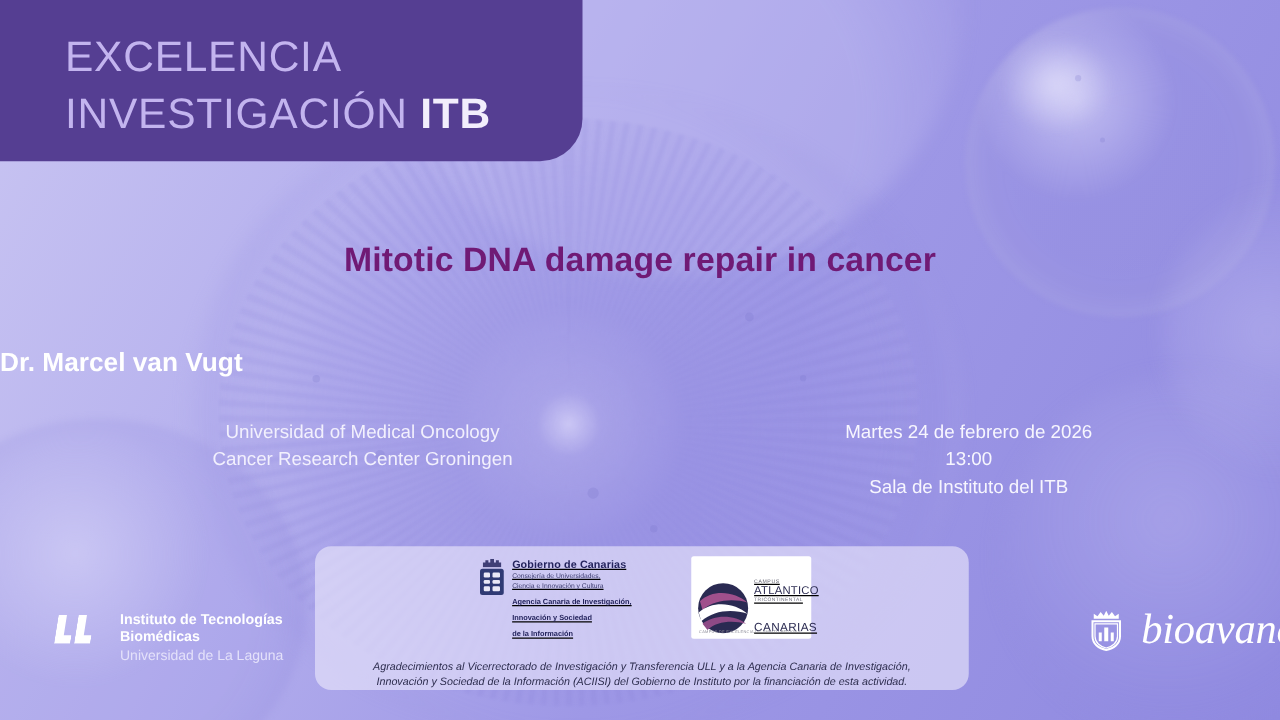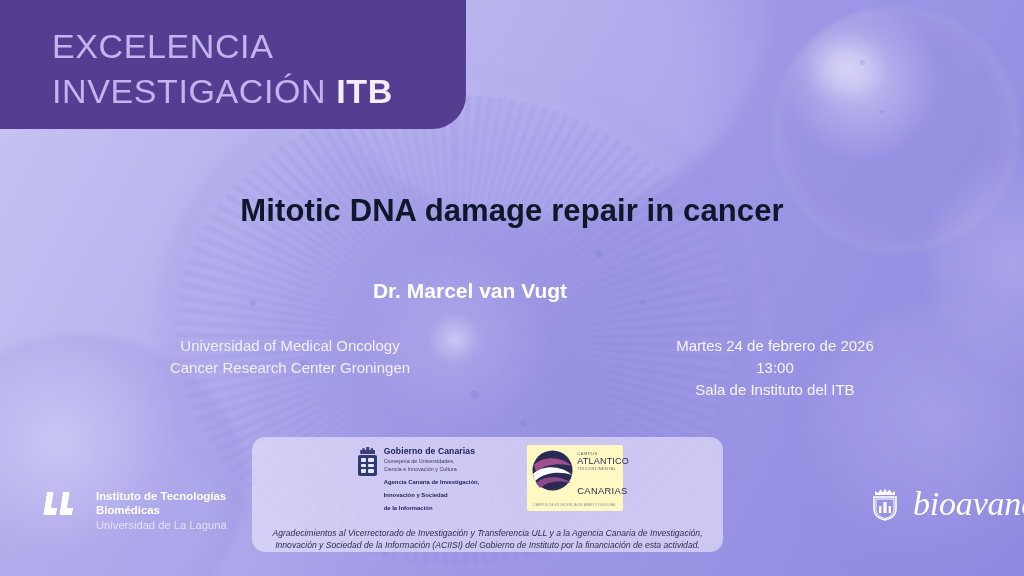--- a/index.html
+++ b/index.html
@@ -79,40 +79,41 @@
   }
   .bl{
     color:#c3b4ef; font-size:34px; line-height:45px;
     letter-spacing:.6px; font-weight:400; white-space:nowrap;
   }
   .bl b{ color:#f2eefc; font-weight:700; }
 
   
   #title{
     position:absolute; left:0; top:193px; width:1024px; text-align:center;
-    font-size:31px; font-weight:700; color:#0f172a; letter-spacing:.1px;
+    font-size:27px; font-weight:700; color:#701a75; letter-spacing:.1px;
   }
   #speaker{
-    position:absolute; left:0; top:279px; width:940px; text-align:center;
+    position:absolute; left:0; top:279px; width:940px; text-align:left;
     font-size:21px; font-weight:700; color:#ffffff;
   }
   #affil{
     position:absolute; left:75px; top:335px; width:430px; text-align:center;
     font-size:15px; line-height:22px; color:#f2f0fd; font-weight:400;
   }
   #when{
     position:absolute; left:560px; top:335px; width:430px; text-align:center;
     font-size:15px; line-height:22px; color:#f7f6fe; font-weight:400;
   }
 
   
   #ack{
-    position:absolute; left:252px; top:437px; width:471px; height:115px;
+    position:absolute; left:252px; top:437px; width:523px; height:115px;
     background:rgba(235,233,252,.62);
     border-radius:13px;
+    text-decoration:underline;
   }
   .logos{ display:flex; align-items:flex-start; justify-content:center; gap:48px; padding-top:8px; }
 
   
   .gc{ display:flex; gap:6px; padding-left:6px; }
   .gc-mark{ width:20px; padding-top:2px; }
   .gc-crown{
     width:15px; height:7px; margin:0 auto 1px;
     background:#3f3f76;
     clip-path:polygon(0 100%,0 42%,14% 42%,14% 18%,30% 18%,30% 42%,40% 42%,40% 0,60% 0,60% 42%,70% 42%,70% 18%,86% 18%,86% 42%,100% 42%,100% 100%);
@@ -123,22 +124,22 @@
     gap:2px; padding:3px;
   }
   .gc-shield i{ background:#e9e8f6; border-radius:1px; display:block; }
   .gc-txt{ padding-top:1px; }
   .gc-t1{ font-size:8.6px; font-weight:700; color:#23235c; line-height:10px; letter-spacing:.1px; }
   .gc-t2{ font-size:5.4px; color:#3b3b6e; line-height:6.4px; margin-top:2px; }
   .gc-t3{ font-size:5.9px; font-weight:700; color:#23235c; line-height:7px; margin-top:6px; }
 
   
   .ca{
-    width:96px; height:66px; background:#fef9c3; border-radius:2px;
-    display:flex; align-items:flex-start; padding:5px 4px 4px 5px; gap:4px;
+    width:96px; height:66px; background:#ffffff; border-radius:2px;
+    display:flex; align-items:flex-end; padding:5px 4px 4px 5px; gap:4px;
     position:relative;
   }
   .ca-emb{ width:41px; height:41px; position:relative; flex:none; }
   .ca-emb svg{ display:block; }
   .ca-txt{ padding-top:1px; }
   .ca-1{ font-size:4.1px; color:#5c5c6b; letter-spacing:.5px; line-height:5px; }
   .ca-2{ font-size:9px; color:#2c2c52; letter-spacing:.2px; line-height:10px; }
   .ca-3{ font-size:3.9px; color:#6a6a7a; letter-spacing:.4px; line-height:5px; }
   .ca-4{ font-size:9.4px; color:#2c2c52; letter-spacing:.3px; line-height:11px; margin-top:14px; }
   .ca-foot{

